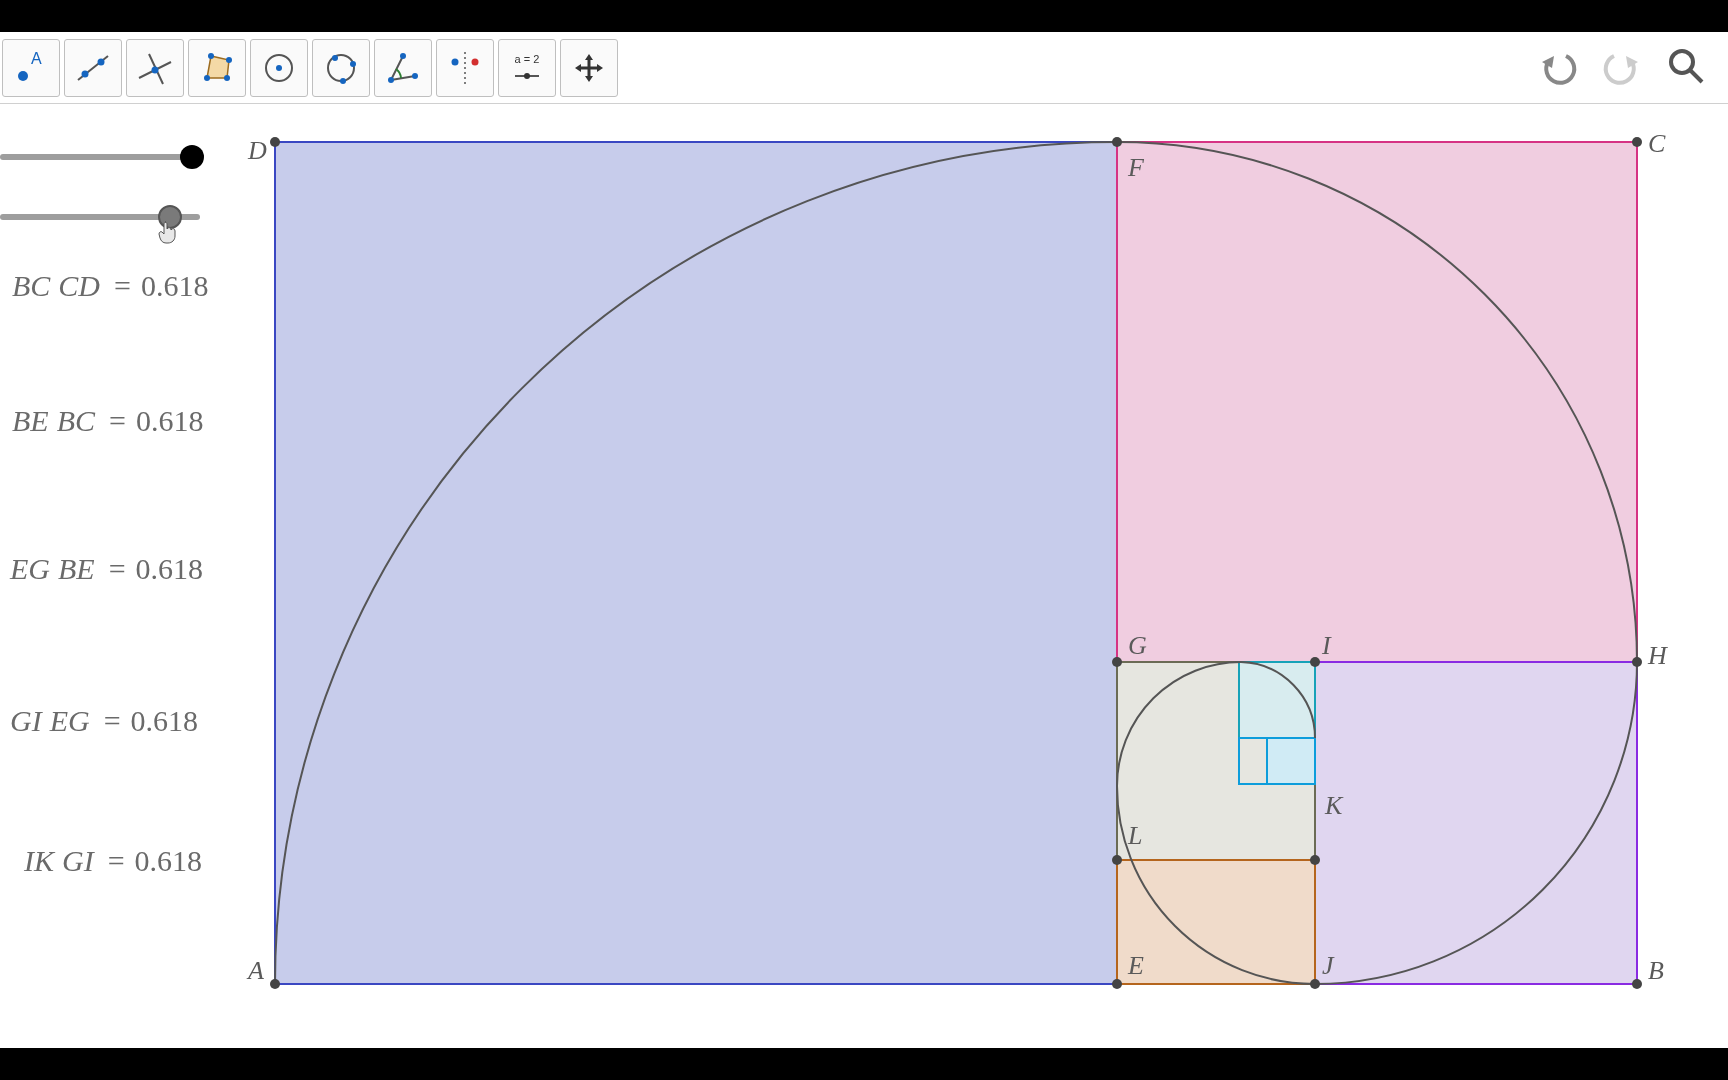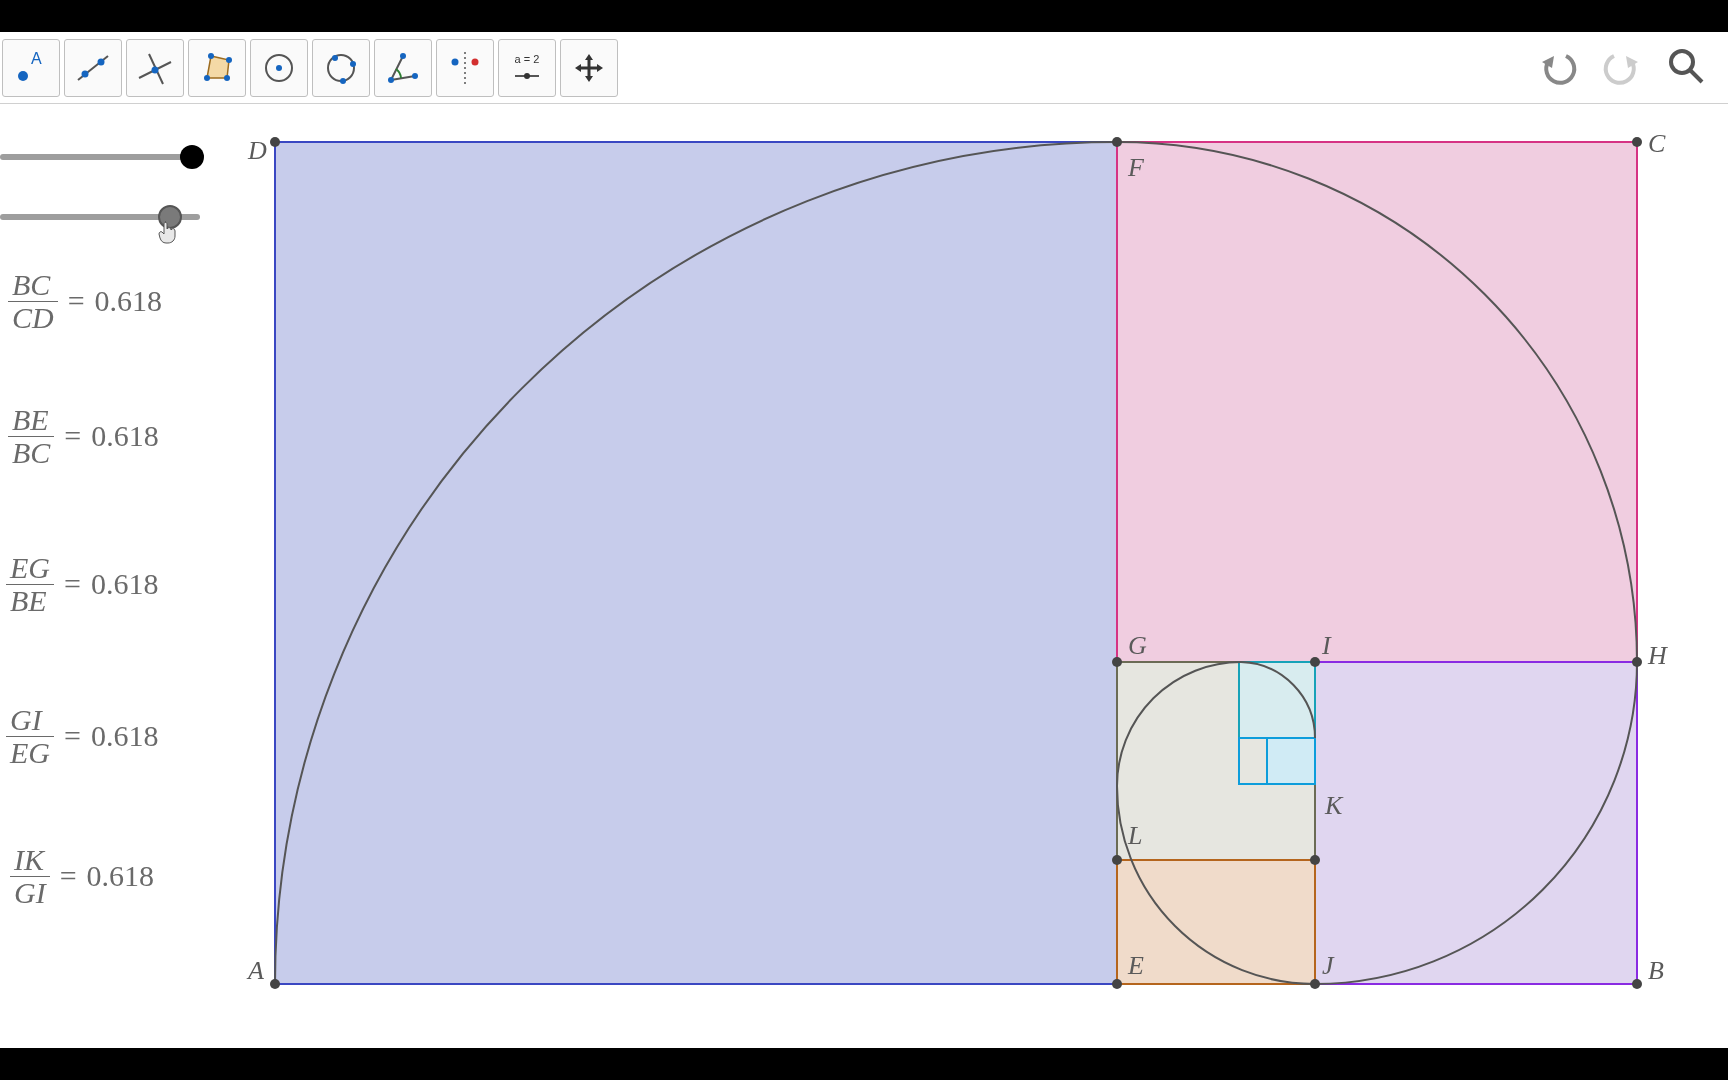--- a/index.html
+++ b/index.html
@@ -13,21 +13,21 @@
   .rt-btn svg { width: 44px; height: 44px; }
   
   .canvas { position: absolute; left: 0; top: 72px; width: 100%; height: 944px; background: #fff; }
   
   .slider { position: absolute; height: 6px; background: #9e9e9e; border-radius: 3px; }
   .slider .thumb { position: absolute; width: 24px; height: 24px; border-radius: 50%; background: #000; top: -9px; }
   .slider .thumb.gray { background: #7a7a7a; border: 2px solid #555; }
   .cursor-hand { position: absolute; width: 20px; height: 24px; }
   
   .ratio { position: absolute; color: #6a6a6a; font-size: 30px; font-style: italic; display: flex; align-items: center; gap: 10px; }
-  .frac { display: inline-flex; flex-direction: column; align-items: flex-start; }
+  .frac { display: inline-flex; flex-direction: row; align-items: flex-end; }
   .frac .num, .frac .den { padding: 0 4px; line-height: 1.05; }
   .frac .bar { width: 100%; border-top: 1.5px solid #6a6a6a; }
   .eq { font-style: normal; }
   
   .pt-label { font: italic 26px "Times New Roman", serif; fill: #5a5a5a; }
 </style>
 </head>
 <body>
 
 <div class="app-frame">
@@ -168,21 +168,21 @@
     </div>
     <div class="ratio" style="left:6px; top:600px;">
       <span class="frac">
           <span class="num">GI</span>
           <span class="bar"></span>
           <span class="den">EG</span>
         </span>
       <span class="eq">=</span>
         <span class="eq">0.618</span>
     </div>
-    <div class="ratio" style="left:10px; top:740px;font-family:Liberation Serif, serif;">
+    <div class="ratio" style="left:20px; top:740px;font-family:Liberation Serif, serif;">
       <span class="frac">
           <span class="num">IK</span>
           <span class="bar"></span>
           <span class="den">GI</span>
         </span>
       <span class="eq">=</span>
         <span class="eq">0.618</span>
     </div>
 
     <svg width="1728" height="944" style="position:absolute;left:0;top:0;">

